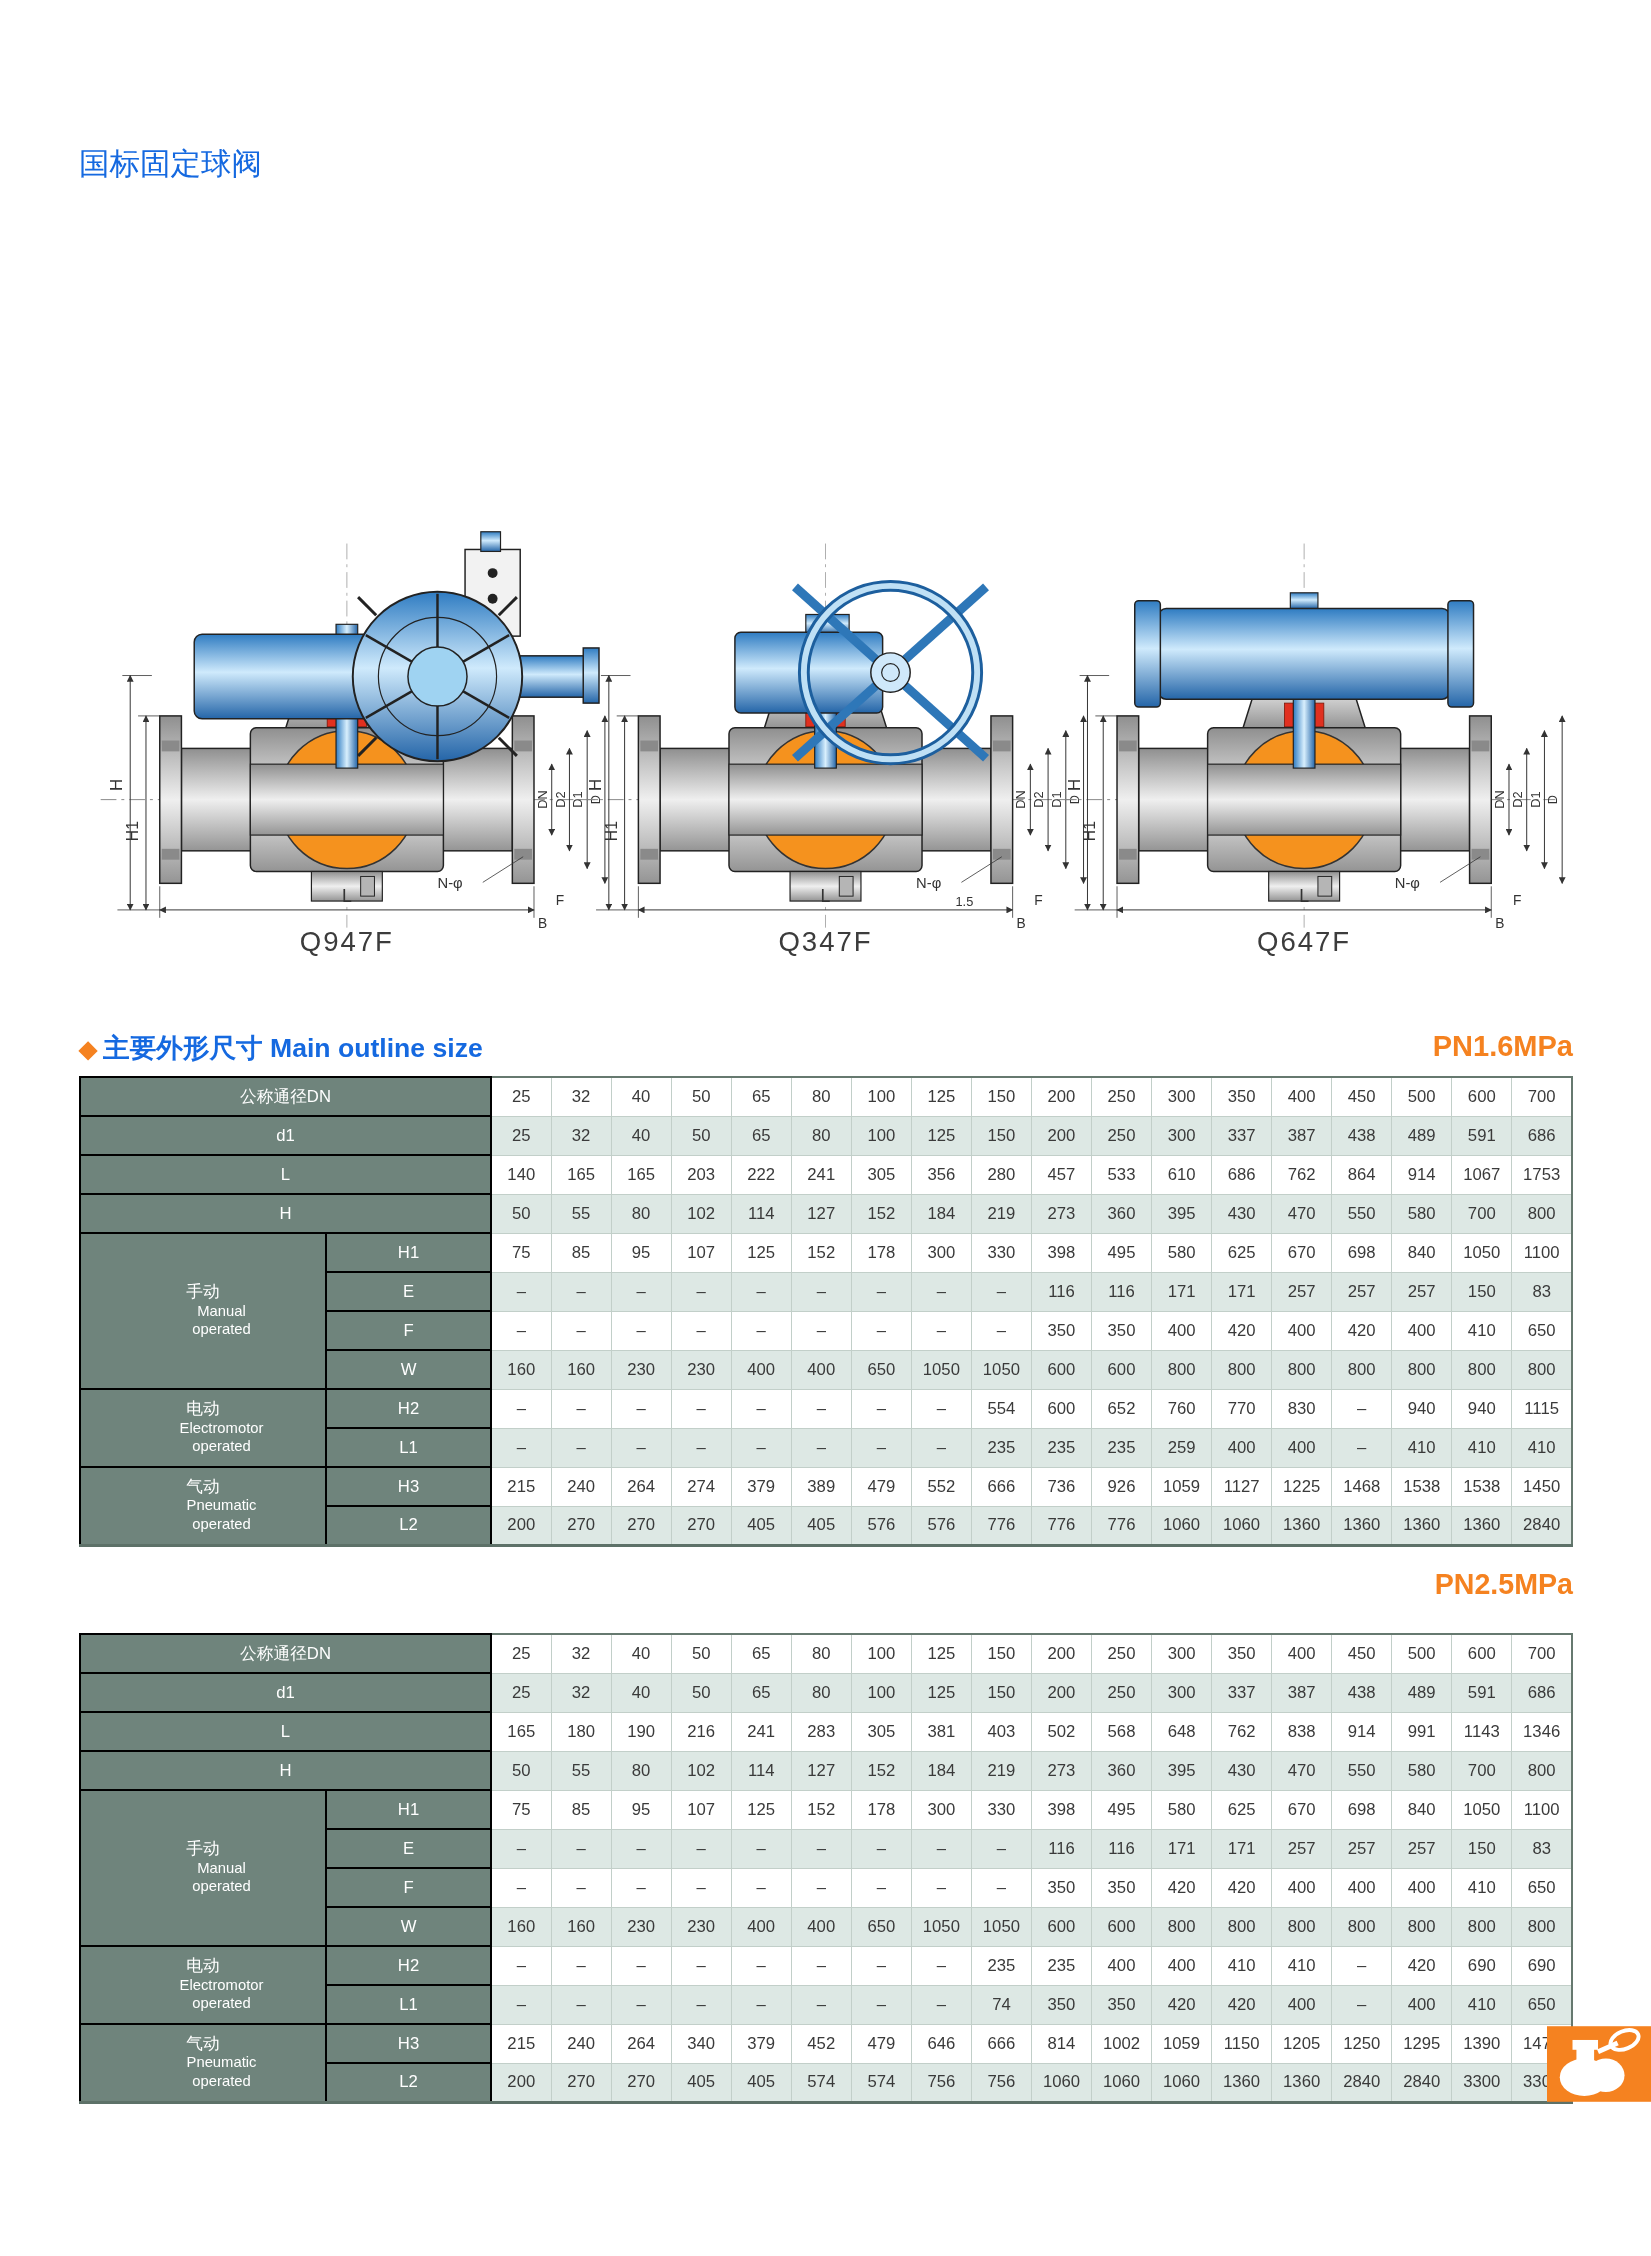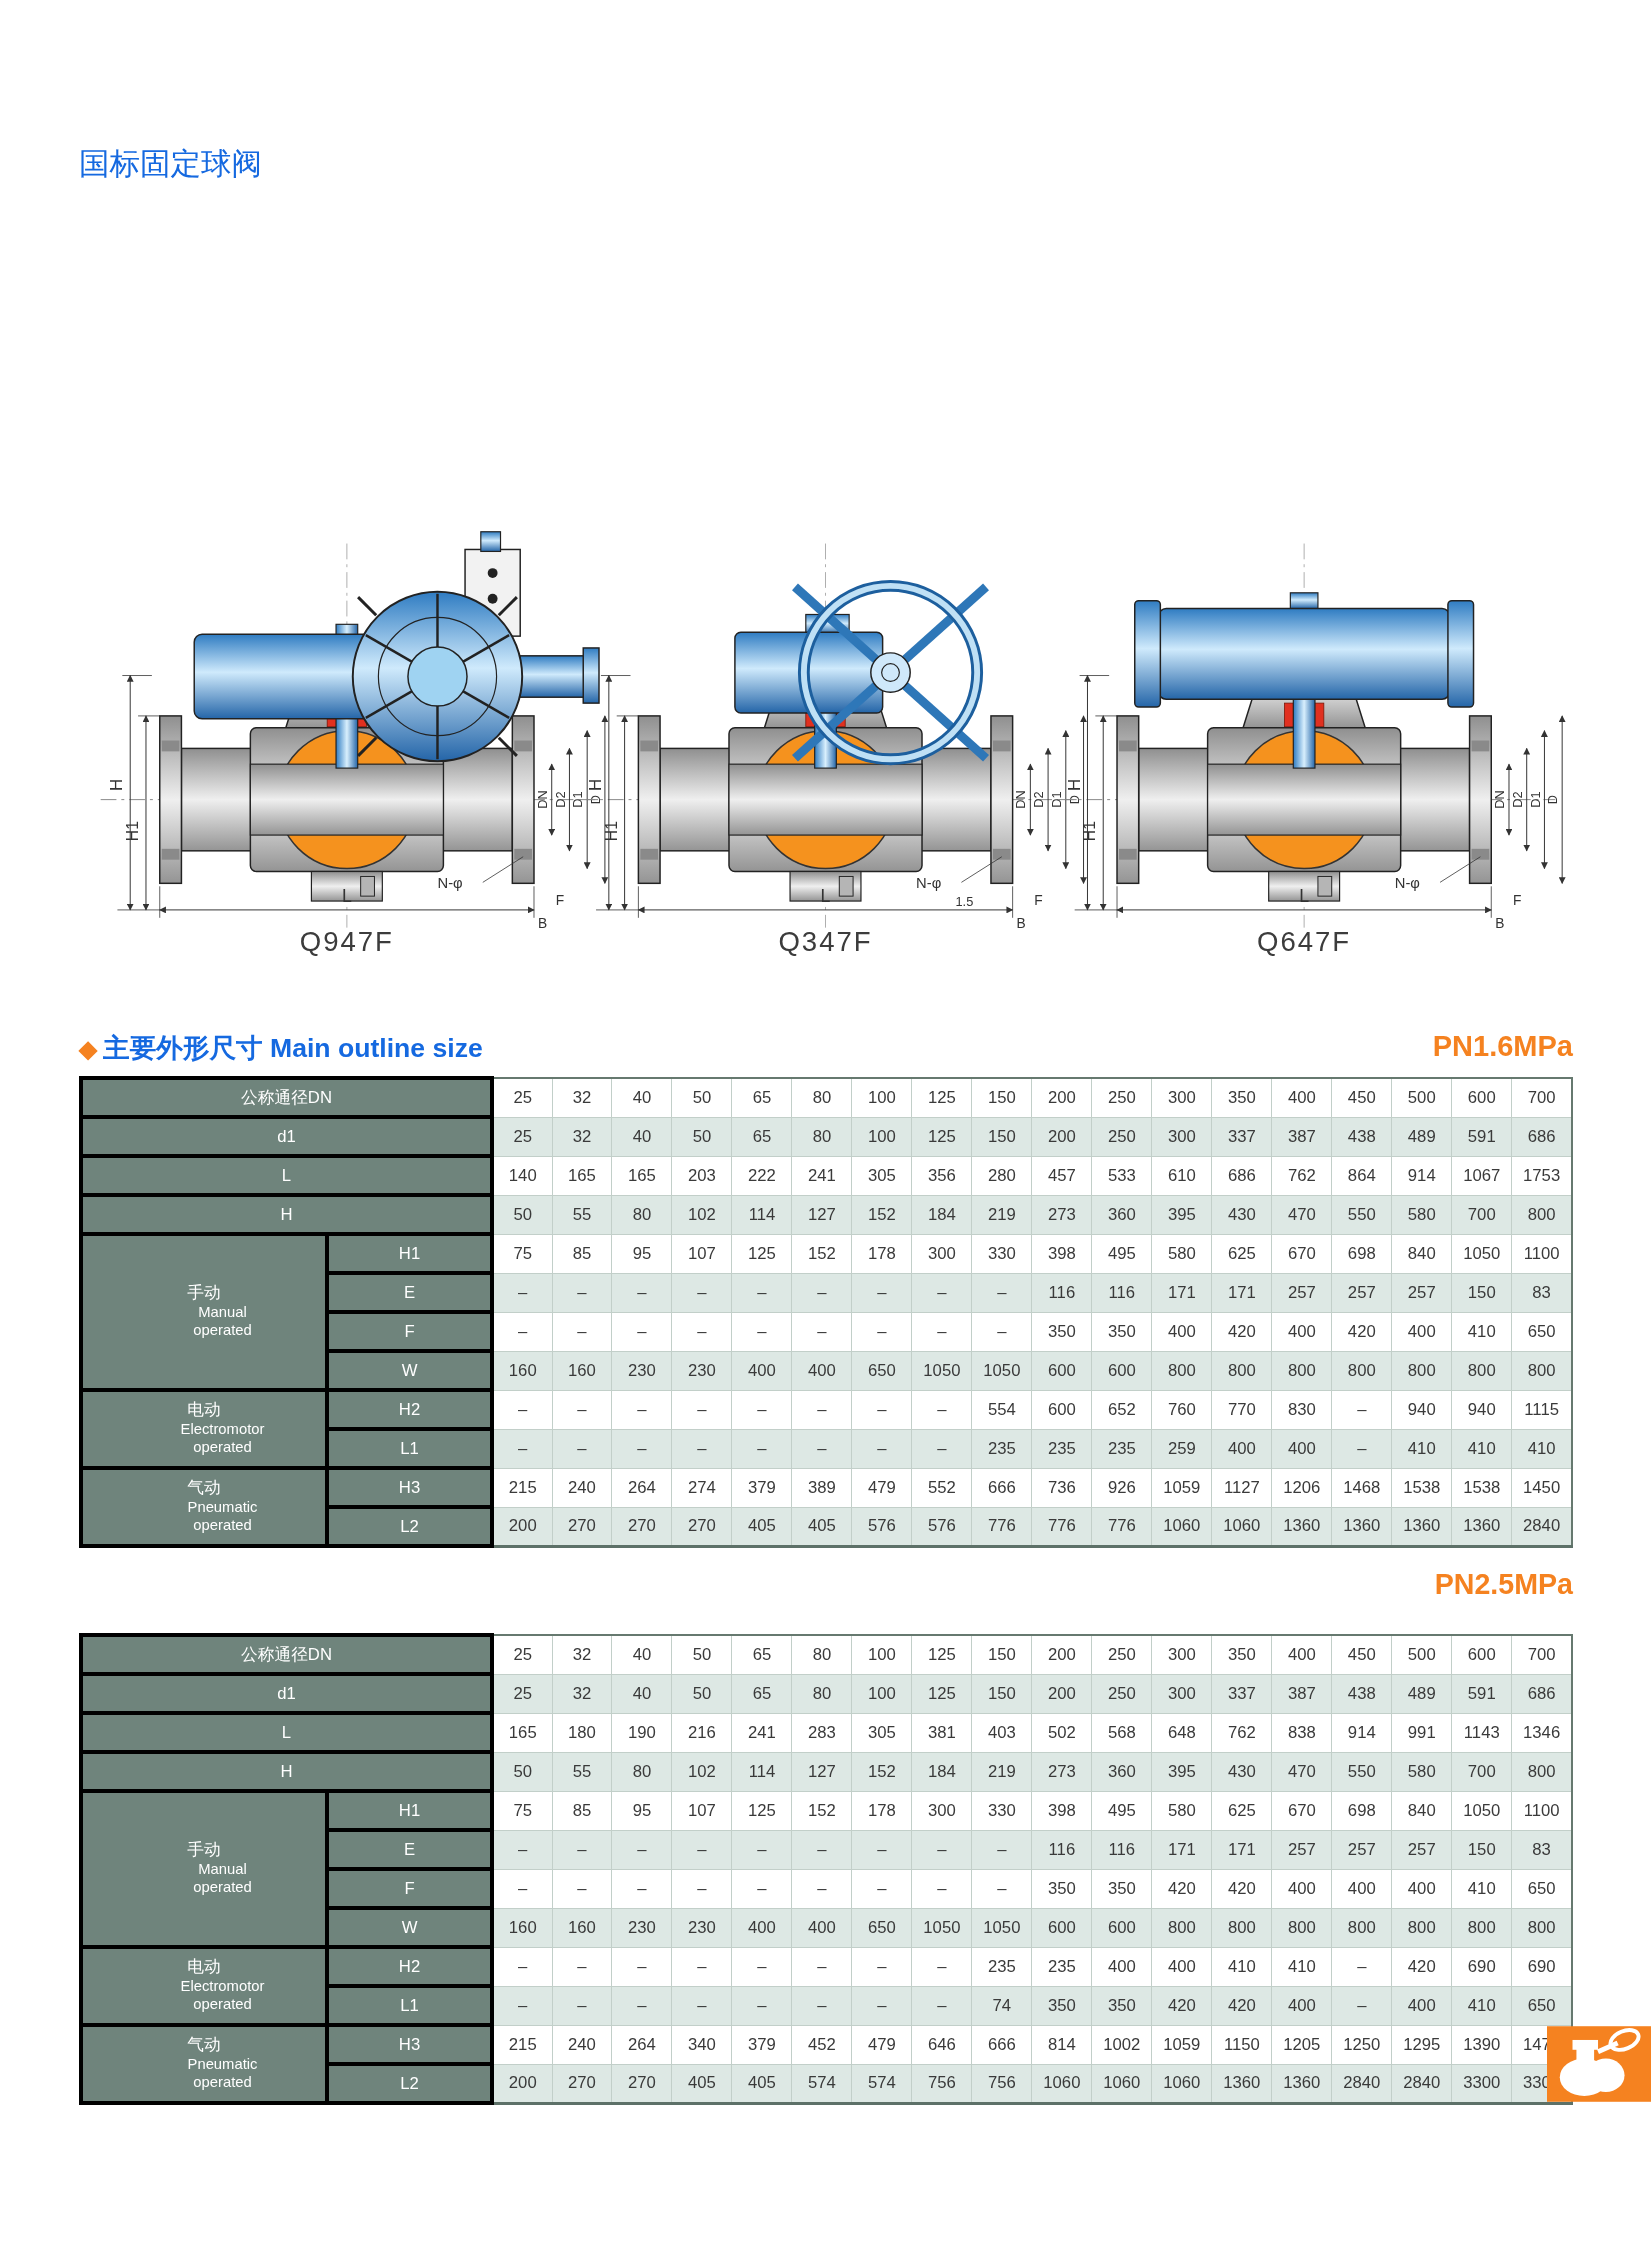--- a/index.html
+++ b/index.html
@@ -16,21 +16,21 @@
   .section-left .diamond { color:#f58220; font-size:23.6px; margin-right:5.9px; }
   .pn-label { font-size:29px; font-weight:bold; color:#f58220; }
   .pn-label-2 { position:absolute; right:79px; top:1568px; font-size:28.6px; font-weight:bold; color:#f58220; }
 
   table.dim-table { position:absolute; left:79px; width:1494px; border-collapse:collapse; table-layout:fixed;
                     border:2px solid #66796f; border-bottom:3.9px solid #5d7168; }
   #table-pn16 { top:1076px; }
   #table-pn25 { top:1633px; }
   .dim-table tr { height:39px; }
   .dim-table th { background:#6f847c; color:#ffffff; font-weight:normal; font-size:16.7px;
-                  border:4px solid #000000; text-align:center; vertical-align:middle; }
+                  border:2px solid #000000; text-align:center; vertical-align:middle; }
   .dim-table th.grp div { line-height:18.7px; font-size:16.7px; }
   .dim-table th.grp div + div { font-size:14.8px;margin-left:37px; }
   .dim-table td { border:1px solid #c2cfc9; text-align:center; font-size:16.7px; color:#3a3a3a; background:#ffffff; }
   .dim-table tr:nth-child(even) td { background:#dde8e4; }
 
   .corner-logo { position:absolute; left:1547px; top:2026px; width:105px; height:76px; }
 </style>
 </head>
 <body>
 
@@ -445,21 +445,21 @@
           <td>274</td>
           <td>379</td>
           <td>389</td>
           <td>479</td>
           <td>552</td>
           <td>666</td>
           <td>736</td>
           <td>926</td>
           <td>1059</td>
           <td>1127</td>
-          <td>1206</td>
+          <td>1225</td>
           <td>1468</td>
           <td>1538</td>
           <td>1538</td>
           <td>1450</td>
         </tr>
         <tr>
           <th class="lbl par">L2</th>
           <td>200</td>
           <td>270</td>
           <td>270</td>

